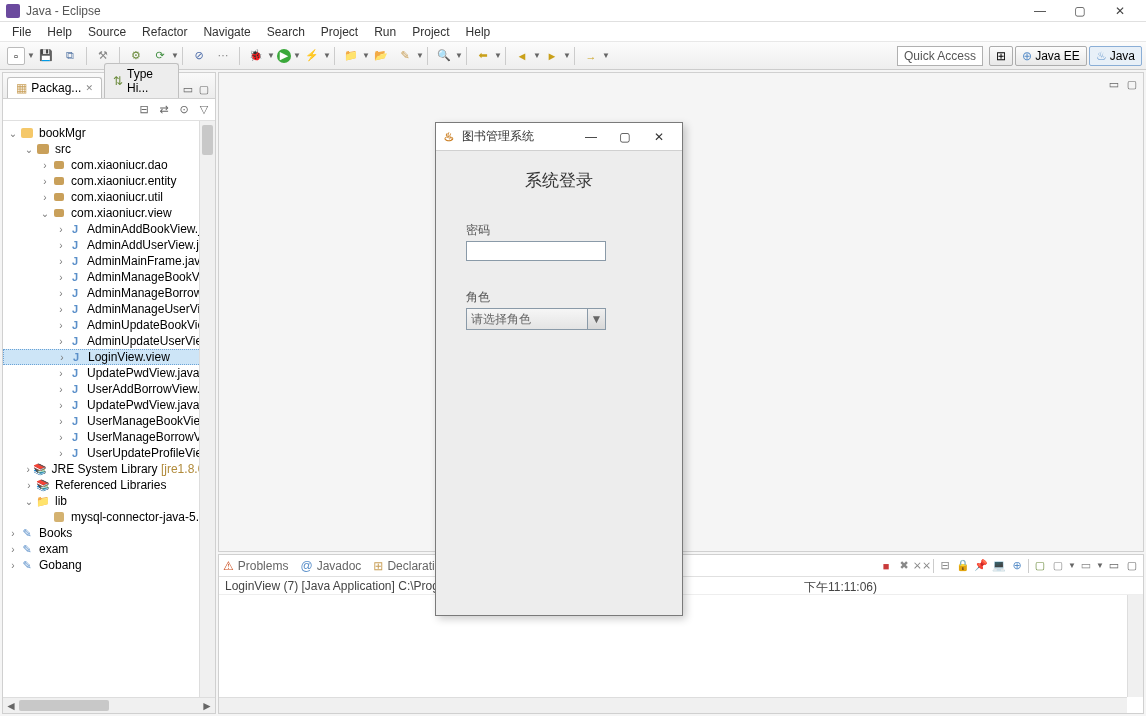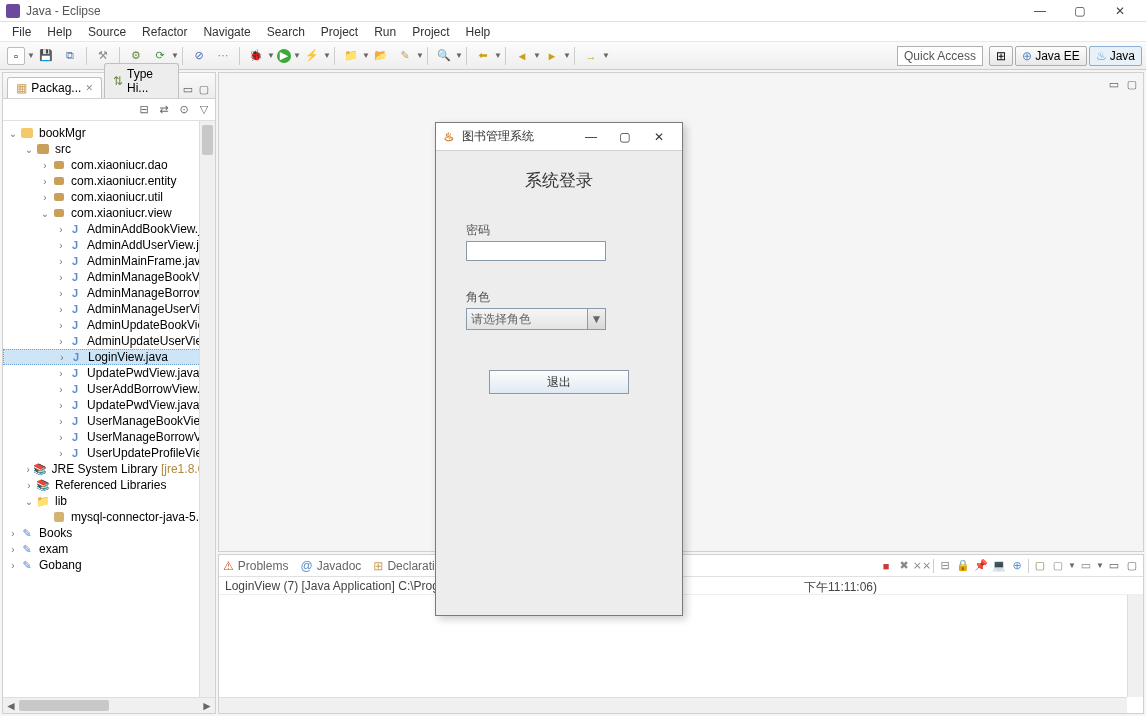--- a/index.html
+++ b/index.html
@@ -269,21 +269,21 @@
           <span>AdminUpdateBookVie</span>
         </div>
       <div class="tree-node" style="padding-left:52px">
           <span class="twisty">›</span>
           <span class="node-icon icon-java">J</span>
           <span>AdminUpdateUserVie</span>
         </div>
       <div class="tree-node selected" style="padding-left:52px">
           <span class="twisty">›</span>
           <span class="node-icon icon-java">J</span>
-          <span>LoginView.java</span>
+          <span>LoginView.view</span>
         </div>
       <div class="tree-node" style="padding-left:52px">
           <span class="twisty">›</span>
           <span class="node-icon icon-java">J</span>
           <span>UpdatePwdView.java</span>
         </div>
       <div class="tree-node" style="padding-left:52px">
           <span class="twisty">›</span>
           <span class="node-icon icon-java">J</span>
           <span>UserAddBorrowView.j</span>
@@ -417,17 +417,14 @@
       <span class="form-label">密码</span>
       <input class="form-input" type="password" style="">
     </div>
     <div class="form-group" style="margin-bottom:40px">
       <span class="form-label">角色</span>
       <div class="form-select">
         <span>请选择角色</span>
         <span class="sel-arrow">▼</span>
       </div>
     </div>
-    <div class="dlg-btn">
-        <span>退出</span>
-      </div>
   </div>
 </div>
 
 </body></html>

